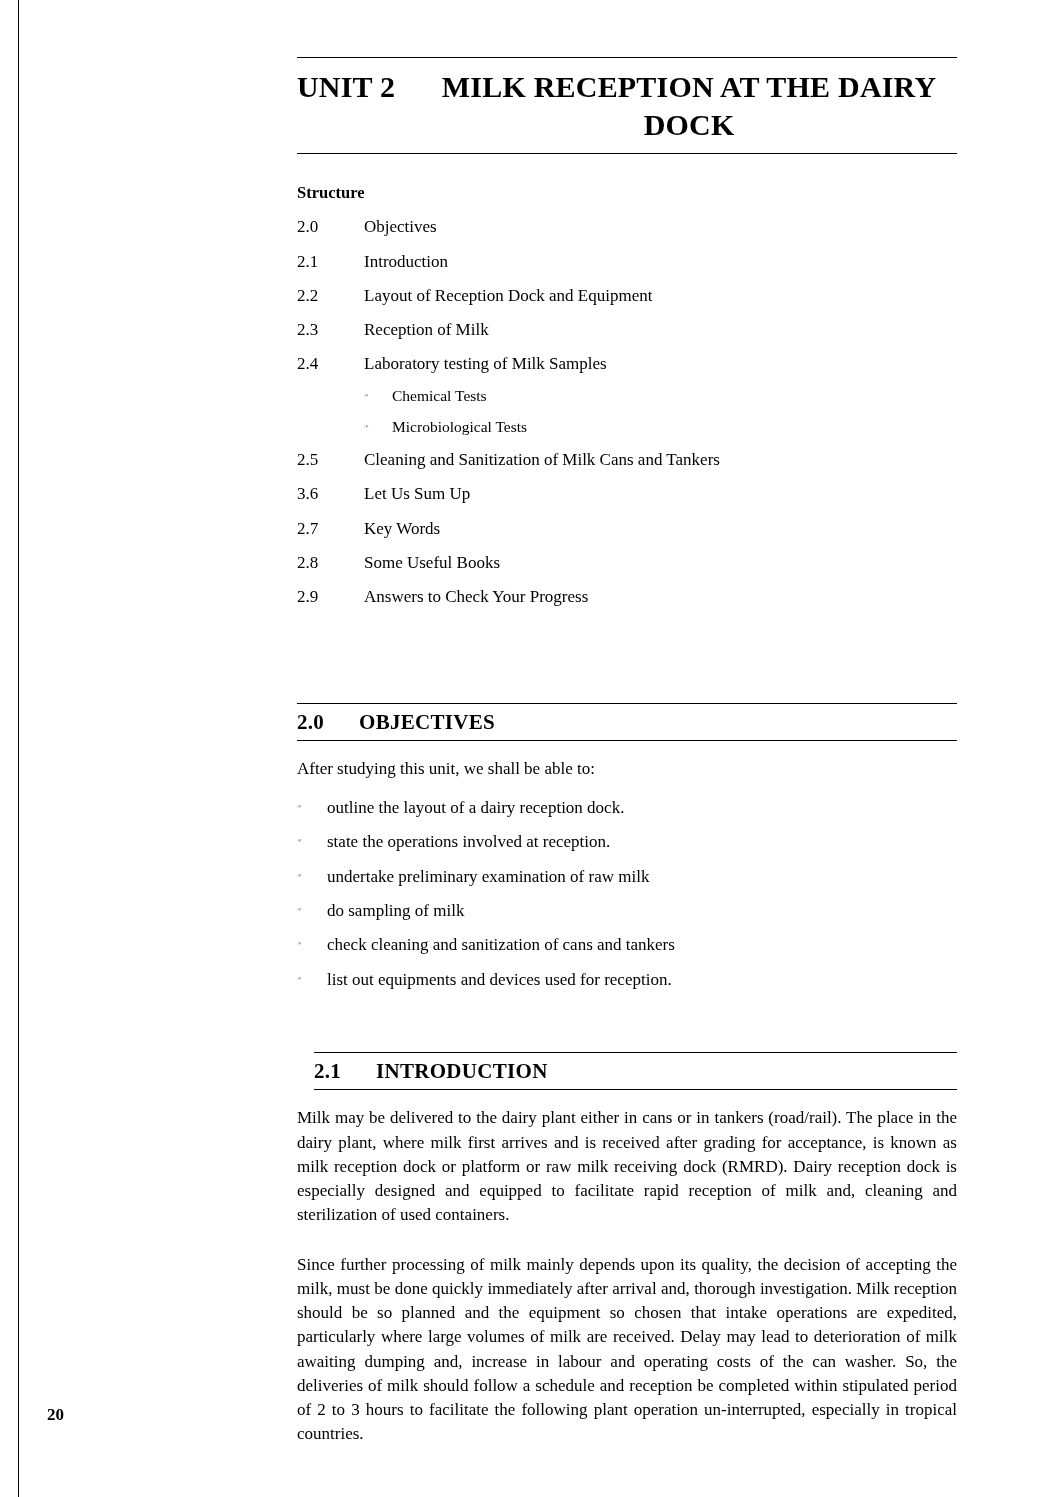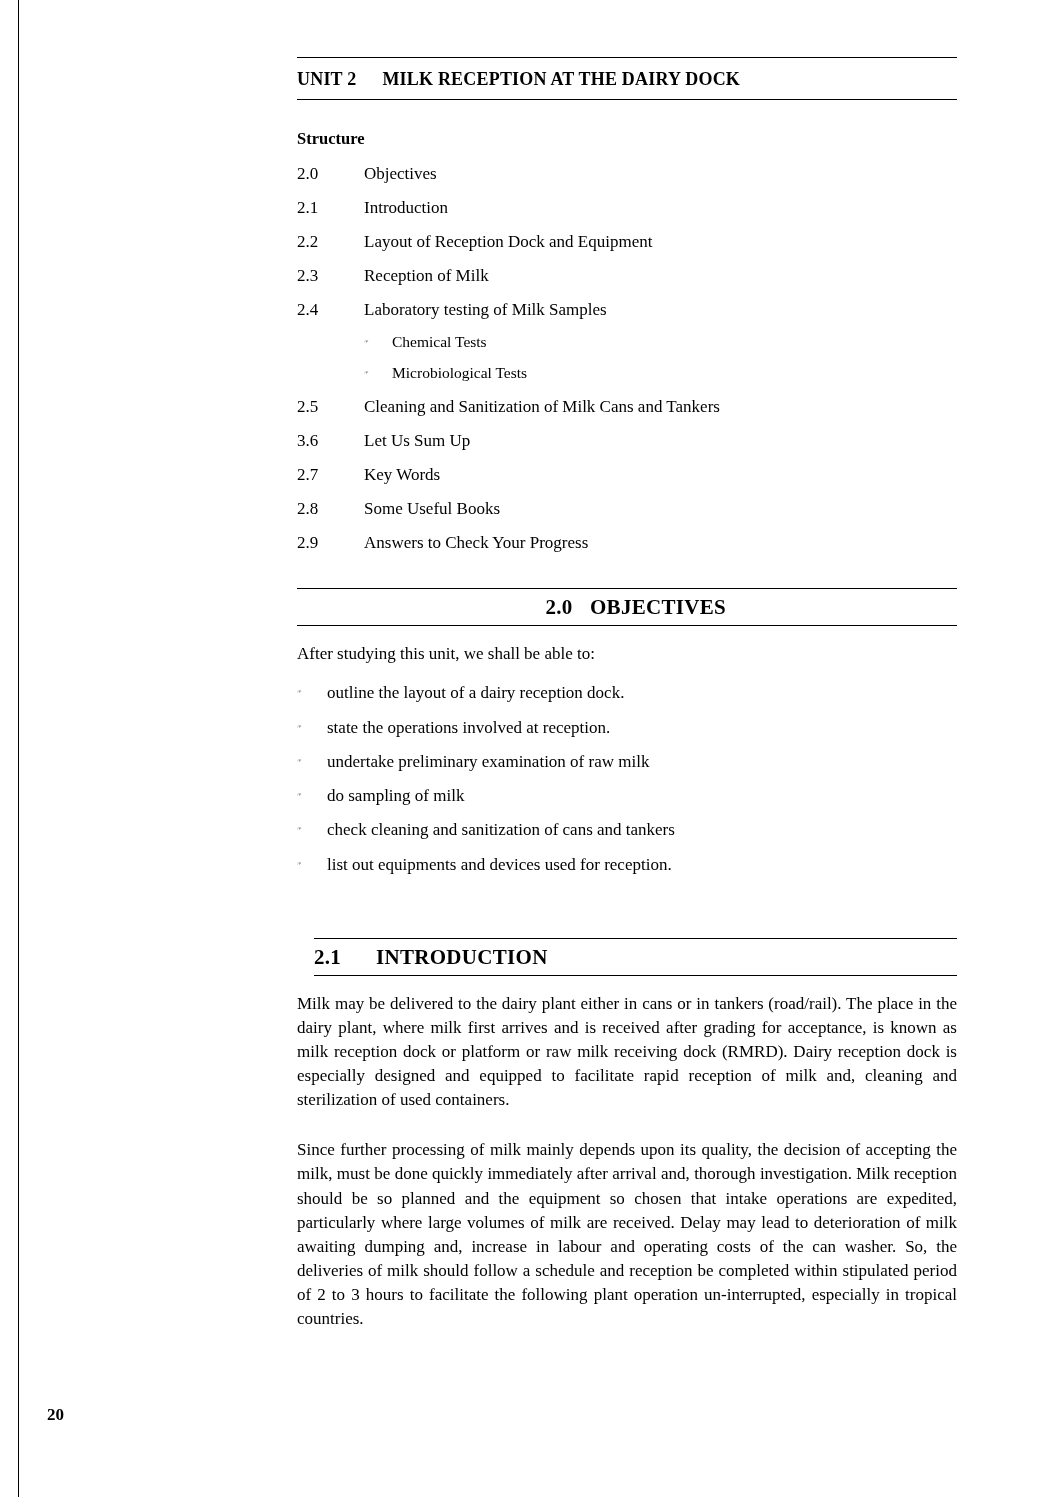--- a/index.html
+++ b/index.html
@@ -40,25 +40,26 @@
   }
 
   
   .unit-head {
     margin-top: 57px;
     border-top: 1.6px solid #000;
     border-bottom: 1.6px solid #000;
     padding: 10px 0 8px 0;
   }
   .unit-title {
-    font-size: 18px;
+    font-size: 30px;
     font-weight: bold;
     line-height: 1.28;
     letter-spacing: .2px;
     display: flex;
+    text-align: center;
   }
   .unit-title .unit-label {
     white-space: nowrap;
     margin-right: 26px;
   }
   .unit-title .unit-name {
     flex: 1;
   }
 
   
@@ -113,21 +114,21 @@
     border-bottom: 1.6px solid #000;
     padding: 6px 0 5px 0;
     font-size: 21px;
     font-weight: bold;
     letter-spacing: .3px;
   }
   .sec-head .sec-num {
     display: inline-block;
     width: 62px;
   }
-  #sec-objectives-head { margin-top: 28px; text-align: center; }
+  #sec-objectives-head { margin-top: 89px; }
   #sec-intro-head { margin-top: 56px; margin-left: 17px; }
 
   .para {
     font-size: 17px;
     line-height: 1.42;
     text-align: justify;
     margin: 14px 0 0 0;
   }
   .para.first { margin-top: 16px; }
 

